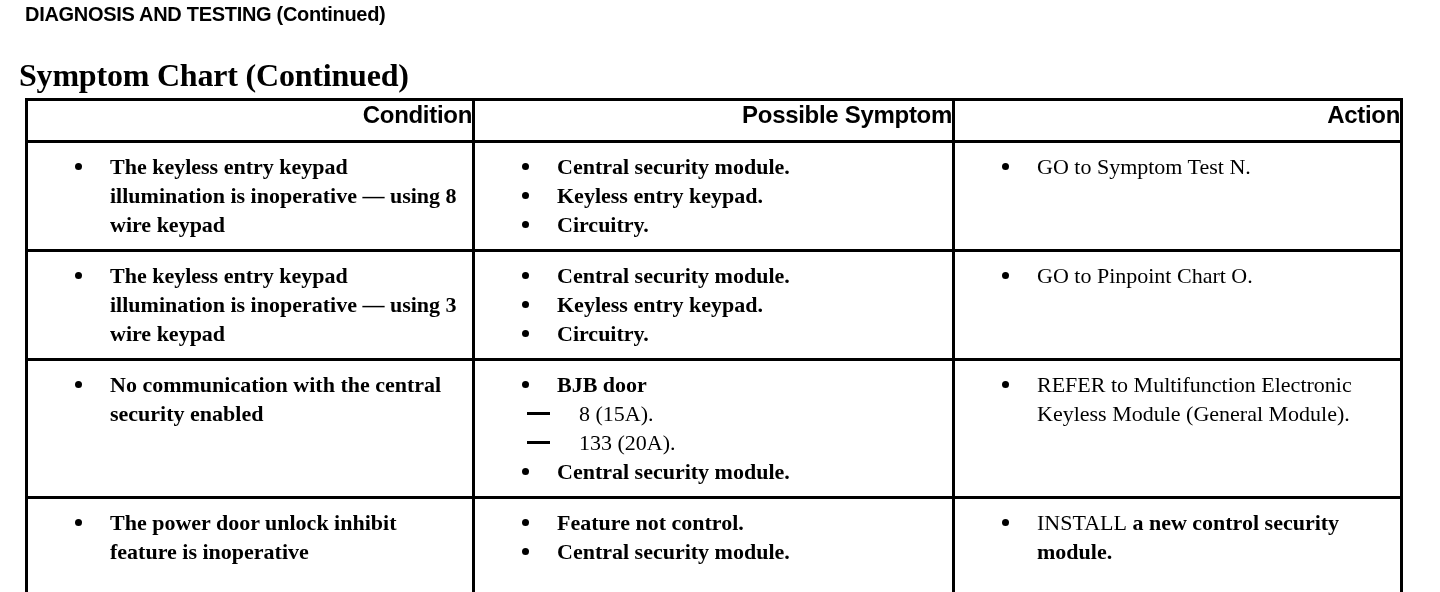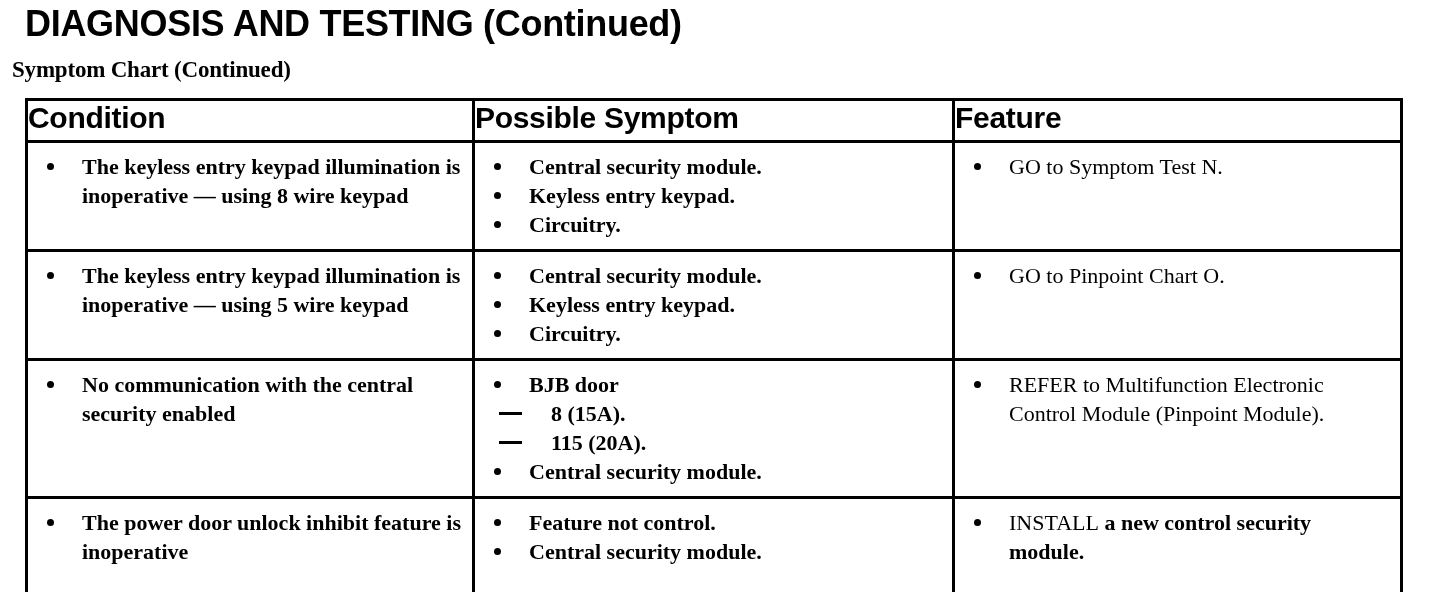--- a/index.html
+++ b/index.html
@@ -15,32 +15,32 @@
     color: #000000;
     overflow: hidden;
   }
 
   .page-title {
     position: absolute;
     left: 25px;
     top: 3px;
     font-family: "Liberation Sans", sans-serif;
     font-weight: bold;
-    font-size: 36px;
+    font-size: 20px;
     letter-spacing: -0.3px;
     white-space: nowrap;
   }
 
   .section-title {
     position: absolute;
-    left: 12px;
+    left: 19px;
     top: 57px;
     font-family: "Liberation Serif", serif;
     font-weight: bold;
-    font-size: 23px;
+    font-size: 32px;
     letter-spacing: -0.2px;
     white-space: nowrap;
   }
 
   .symptom-table {
     position: absolute;
     left: 25px;
     top: 98px;
     width: 1375px;
     border-collapse: collapse;
@@ -50,30 +50,31 @@
     border: 3px solid #000000;
     padding: 0;
     vertical-align: top;
   }
   .col-condition { width: 447px; }
   .col-sources   { width: 480px; }
   .col-action    { width: 448px; }
 
   .head-cell {
     height: 39px;
-    text-align: left;
+    text-align: right;
     vertical-align: middle;
     font-family: "Liberation Sans", sans-serif;
     font-weight: bold;
-    font-size: 30px;
+    font-size: 24px;
     letter-spacing: -0.3px;
   }
 
   .cell-inner {
     padding: 9px 10px 10px 12px;
+    margin-left: 28px;
   }
 
   ul.bullets {
     list-style: none;
     margin: 0;
     padding: 0;
   }
   ul.bullets > li {
     position: relative;
     padding-left: 42px;
@@ -104,21 +105,21 @@
   ul.sub-dashes {
     list-style: none;
     margin: 0 0 0 0;
     padding: 0;
   }
   ul.sub-dashes > li {
     position: relative;
     padding-left: 64px;
     font-size: 22px;
     line-height: 1.32;
-    font-weight: bold;
+    font-weight: normal;
   }
   ul.sub-dashes > li > .dash-mark {
     position: absolute;
     left: 12px;
     top: 13px;
     width: 23px;
     height: 3px;
     background: #000000;
   }
 
@@ -136,21 +137,21 @@
 <table class="symptom-table">
   <colgroup>
     <col class="col-condition">
     <col class="col-sources">
     <col class="col-action">
   </colgroup>
   <thead>
     <tr>
       <th class="head-cell">Condition</th>
       <th class="head-cell">Possible Symptom</th>
-      <th class="head-cell">Feature</th>
+      <th class="head-cell">Action</th>
     </tr>
   </thead>
   <tbody>
 
     <tr class="row-1">
       <td>
         <div class="cell-inner">
           <ul class="bullets">
             <li>
               <span class="bullet-dot"></span>
@@ -188,21 +189,21 @@
         </div>
       </td>
     </tr>
 
     <tr class="row-2">
       <td>
         <div class="cell-inner">
           <ul class="bullets">
             <li>
               <span class="bullet-dot"></span>
-              <span class="txt">The keyless entry keypad illumination is inoperative — using 5 wire keypad</span>
+              <span class="txt">The keyless entry keypad illumination is inoperative — using 3 wire keypad</span>
             </li>
           </ul>
         </div>
       </td>
       <td>
         <div class="cell-inner">
           <ul class="bullets">
             <li>
               <span class="bullet-dot"></span>
               <span class="txt">Central security module.</span>
@@ -249,37 +250,37 @@
               <span class="txt">BJB door</span>
             </li>
           </ul>
           <ul class="sub-dashes">
             <li>
               <span class="dash-mark"></span>
               <span>8 (15A).</span>
             </li>
             <li>
               <span class="dash-mark"></span>
-              <span>115 (20A).</span>
+              <span>133 (20A).</span>
             </li>
           </ul>
           <ul class="bullets">
             <li>
               <span class="bullet-dot"></span>
               <span class="txt">Central security module.</span>
             </li>
           </ul>
         </div>
       </td>
       <td>
         <div class="cell-inner">
           <ul class="bullets">
             <li>
               <span class="bullet-dot"></span>
-              <span class="txt normal"><span class="lead-bold">REFER</span><span> to Multifunction Electronic Control Module (Pinpoint Module).</span></span>
+              <span class="txt normal"><span class="lead-bold">REFER</span><span> to Multifunction Electronic Keyless Module (General Module).</span></span>
             </li>
           </ul>
         </div>
       </td>
     </tr>
 
     <tr class="row-4">
       <td>
         <div class="cell-inner">
           <ul class="bullets">

